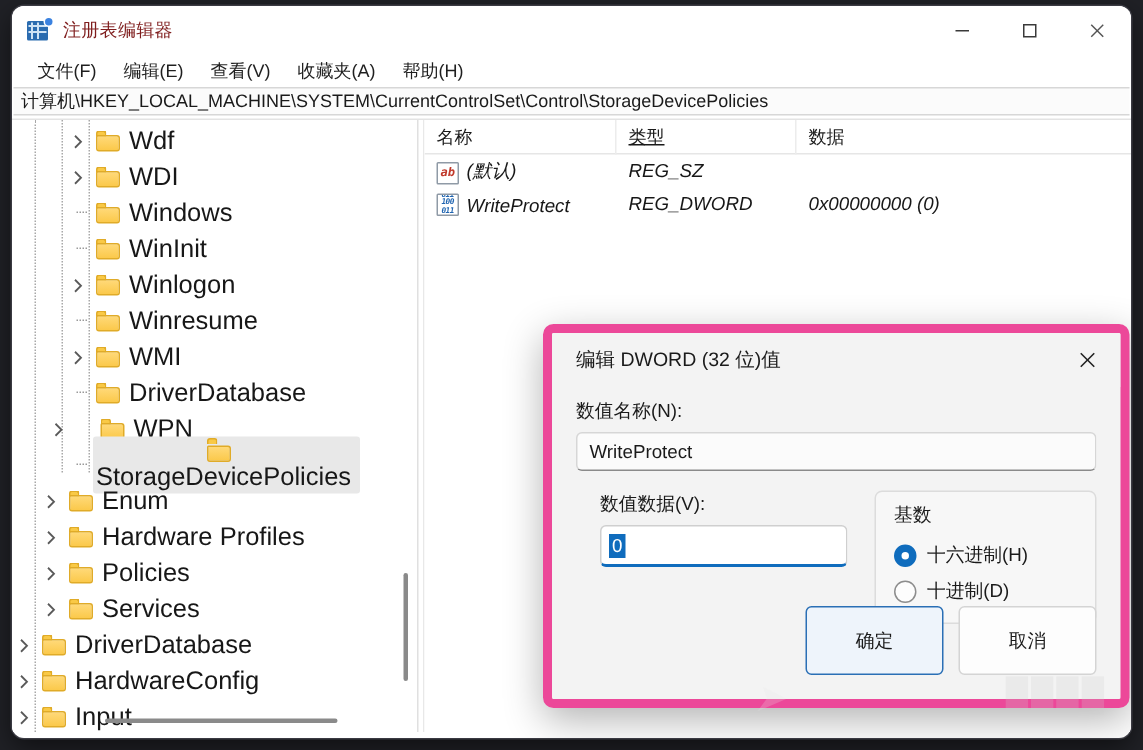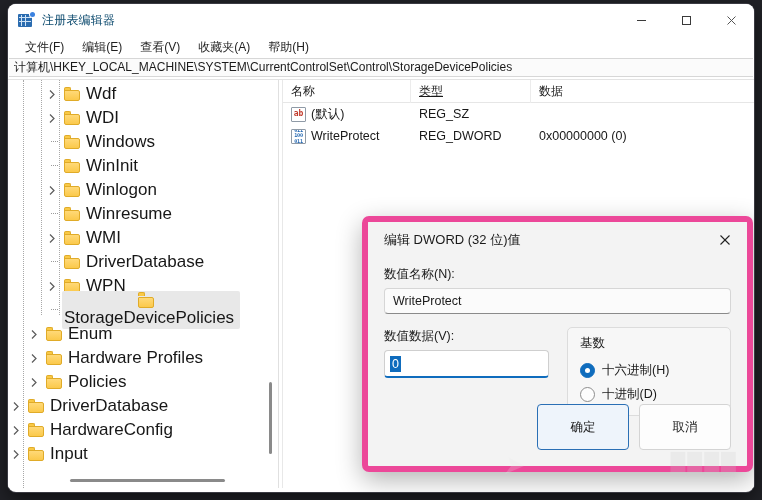--- a/index.html
+++ b/index.html
@@ -59,21 +59,21 @@
   .app-icon .dot {
     position: absolute; right: -1px; top: 0px;
     width: 5px; height: 5px;
     background: #3b82e0;
     border-radius: 50%;
     box-shadow: 0 0 0 1px #fff;
   }
   .title-text {
     margin-left: 8px;
     font-size: 12px;
-    color: #0c4a6e;
+    color: #7f1d1d;
     letter-spacing: .2px;
   }
   .winbtns {
     position: absolute; right: 0; top: 0;
     height: 32px; display: flex;
   }
   .winbtn {
     width: 45px; height: 32px;
     display: flex; align-items: center; justify-content: center;
     color: #3a3a3a;
@@ -231,21 +231,21 @@
   .c2 { width: 120px; text-decoration: underline; }
   .c3 { flex: 1; border-right: none !important; }
 
   .vrow {
     height: 22px;
     display: flex;
     align-items: center;
     font-size: 12.5px;
     color: #171717;
   }
-  .vcell { display: flex; align-items: center; padding-left: 8px; }
+  .vcell { display: flex; align-items: flex-end; padding-left: 8px; font-style: italic; }
   .v1 { width: 128px; }
   .v2 { width: 120px; }
   .v3 { flex: 1; }
 
   .icn-sz, .icn-dw {
     width: 15px; height: 15px;
     margin-right: 5px;
     flex: 0 0 15px;
     border: 1px solid #8f9aa6;
     background: #ffffff;
@@ -336,21 +336,21 @@
     font-size: 12.5px;
     color: #1a1a1a;
     display: flex; align-items: center;
     padding-left: 8px;
   }
   .row2 {
     display: flex;
     margin-top: 14px;
     gap: 18px;
   }
-  .col-left { width: 165px; }
+  .col-left { width: 165px; margin-left: 16px; }
   .txtinput.focused {
     background: #ffffff;
     border: 1px solid #cfcfcf;
     border-bottom: 2px solid #0f6cbd;
     height: 28px;
     padding-left: 5px;
   }
   .selected-text {
     background: #0f6cbd;
     color: #ffffff;
@@ -582,21 +582,21 @@
             <div class="tnode" style="padding-left: 36px;">
               <span class="dots"></span>
               <span class="tlabel-box">
                 <span class="folder">
                   <span class="ft"></span>
                   <span class="fb"></span>
                 </span>
                 <span>DriverDatabase</span>
               </span>
             </div>
-            <div class="tnode" style="padding-left: 36px;">
+            <div class="tnode" style="padding-left: 23px; gap: 16px;">
               <span class="chev">
                 <svg width="8" height="11" viewBox="0 0 8 11">
                   <polyline points="2,1.5 6,5.5 2,9.5" fill="none" stroke="#5a5a5a" stroke-width="1.2"></polyline>
                 </svg>
               </span>
               <span class="tlabel-box">
                 <span class="folder">
                   <span class="ft"></span>
                   <span class="fb"></span>
                 </span>
@@ -646,20 +646,34 @@
                 <svg width="8" height="11" viewBox="0 0 8 11">
                   <polyline points="2,1.5 6,5.5 2,9.5" fill="none" stroke="#5a5a5a" stroke-width="1.2"></polyline>
                 </svg>
               </span>
               <span class="tlabel-box">
                 <span class="folder">
                   <span class="ft"></span>
                   <span class="fb"></span>
                 </span>
                 <span>Policies</span>
+              </span>
+            </div>
+            <div class="tnode" style="padding-left: 18px;">
+              <span class="chev">
+                <svg width="8" height="11" viewBox="0 0 8 11">
+                  <polyline points="2,1.5 6,5.5 2,9.5" fill="none" stroke="#5a5a5a" stroke-width="1.2"></polyline>
+                </svg>
+              </span>
+              <span class="tlabel-box">
+                <span class="folder">
+                  <span class="ft"></span>
+                  <span class="fb"></span>
+                </span>
+                <span>Services</span>
               </span>
             </div>
             <div class="tnode" style="padding-left: 0px;">
               <span class="chev">
                 <svg width="8" height="11" viewBox="0 0 8 11">
                   <polyline points="2,1.5 6,5.5 2,9.5" fill="none" stroke="#5a5a5a" stroke-width="1.2"></polyline>
                 </svg>
               </span>
               <span class="tlabel-box">
                 <span class="folder">

